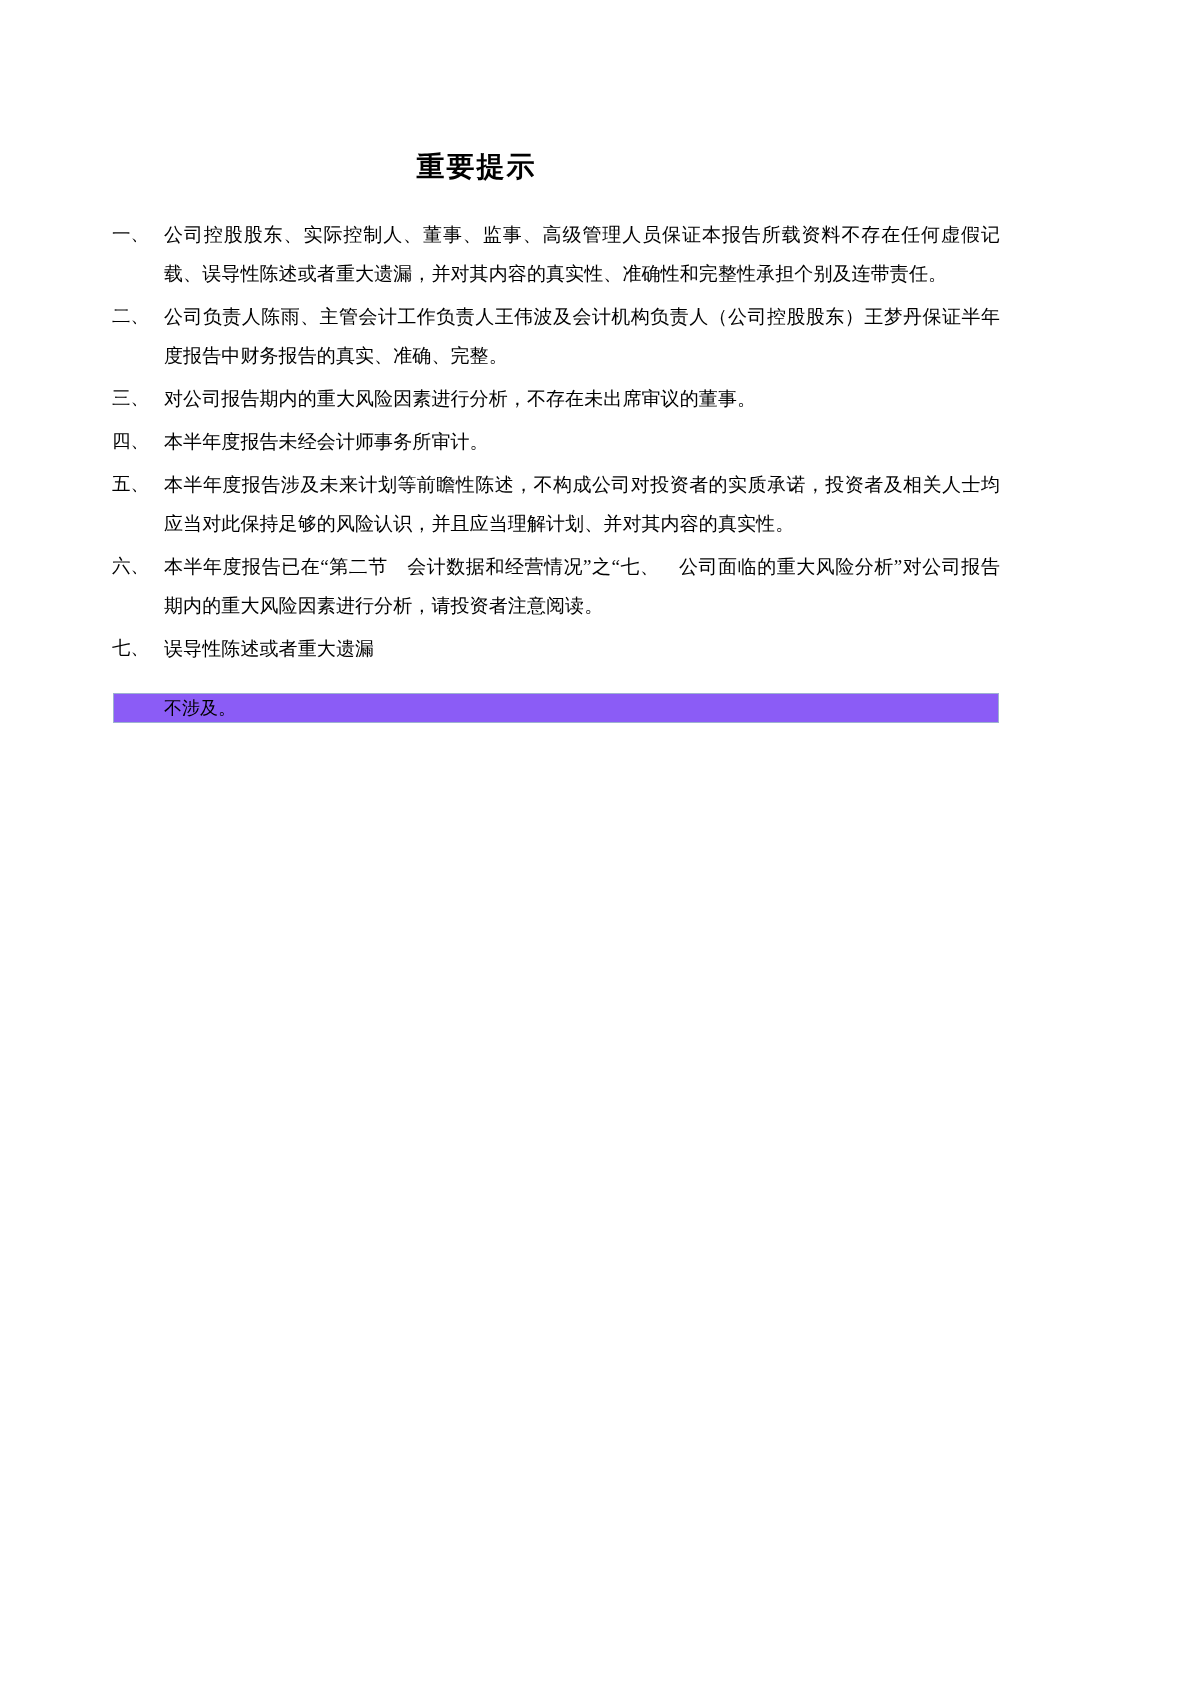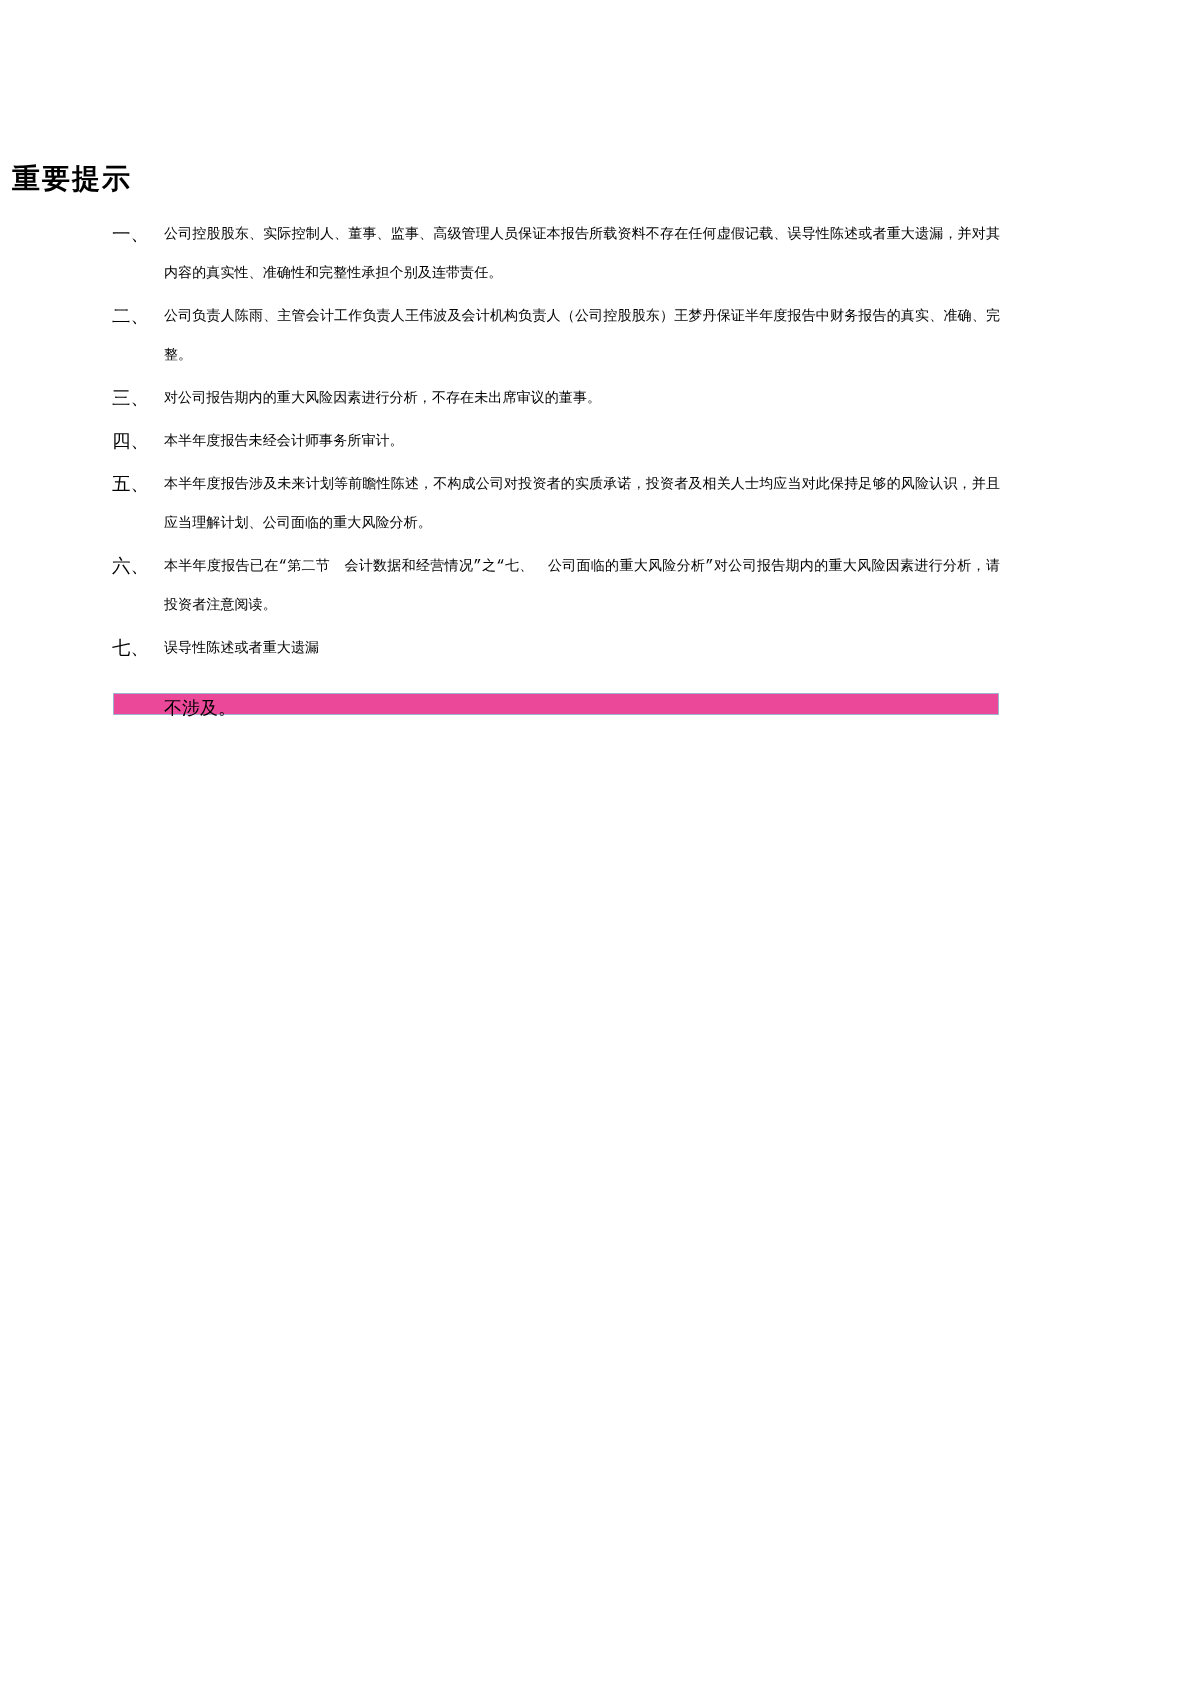--- a/index.html
+++ b/index.html
@@ -15,27 +15,27 @@
     overflow: hidden;
   }
   .page {
     position: relative;
     width: 1200px;
     height: 1696px;
     box-sizing: border-box;
     padding: 0;
   }
   .doc-title {
-    margin: 12px;
+    margin: 0;
     padding: 0;
     position: absolute;
     top: 148px;
     left: 0;
     width: 953px;
-    text-align: left;
+    text-align: center;
     font-family: "Liberation Sans", "DejaVu Sans", sans-serif;
     font-weight: bold;
     font-size: 28px;
     letter-spacing: 2px;
   }
   .body-block {
     position: absolute;
     top: 215px;
     left: 112px;
     width: 888px;
@@ -47,36 +47,35 @@
   }
   .item-num {
     flex: 0 0 auto;
     width: 52px;
     font-size: 18.5px;
     line-height: 39px;
     white-space: nowrap;
   }
   .item-text {
     flex: 1 1 auto;
-    font-size: 14px;
+    font-size: 19px;
     line-height: 39px;
     text-align: justify;
     text-justify: inter-ideograph;
     letter-spacing: 0.1px;
-    font-family: Liberation Mono, monospace;
   }
   .note-box {
     position: absolute;
     top: 693px;
     left: 113px;
     width: 886px;
-    height: 22px;
+    height: 30px;
     border: 1px solid #9db2d0;
     box-sizing: border-box;
-    background: #ec4899;
+    background: #8b5cf6;
   }
   .note-box-text {
     font-size: 18px;
     line-height: 28px;
     padding-left: 50px;
     white-space: nowrap;
   }
 </style>
 </head>
 <body>
@@ -102,21 +101,21 @@
       <div class="item-text">对公司报告期内的重大风险因素进行分析，不存在未出席审议的董事。</div>
     </div>
 
     <div class="item">
       <div class="item-num">四、</div>
       <div class="item-text">本半年度报告未经会计师事务所审计。</div>
     </div>
 
     <div class="item">
       <div class="item-num">五、</div>
-      <div class="item-text">本半年度报告涉及未来计划等前瞻性陈述，不构成公司对投资者的实质承诺，投资者及相关人士均应当对此保持足够的风险认识，并且应当理解计划、公司面临的重大风险分析。</div>
+      <div class="item-text">本半年度报告涉及未来计划等前瞻性陈述，不构成公司对投资者的实质承诺，投资者及相关人士均应当对此保持足够的风险认识，并且应当理解计划、并对其内容的真实性。</div>
     </div>
 
     <div class="item">
       <div class="item-num">六、</div>
       <div class="item-text">本半年度报告已在“第二节　会计数据和经营情况”之“七、　公司面临的重大风险分析”对公司报告期内的重大风险因素进行分析，请投资者注意阅读。</div>
     </div>
 
     <div class="item">
       <div class="item-num">七、</div>
       <div class="item-text">误导性陈述或者重大遗漏</div>

